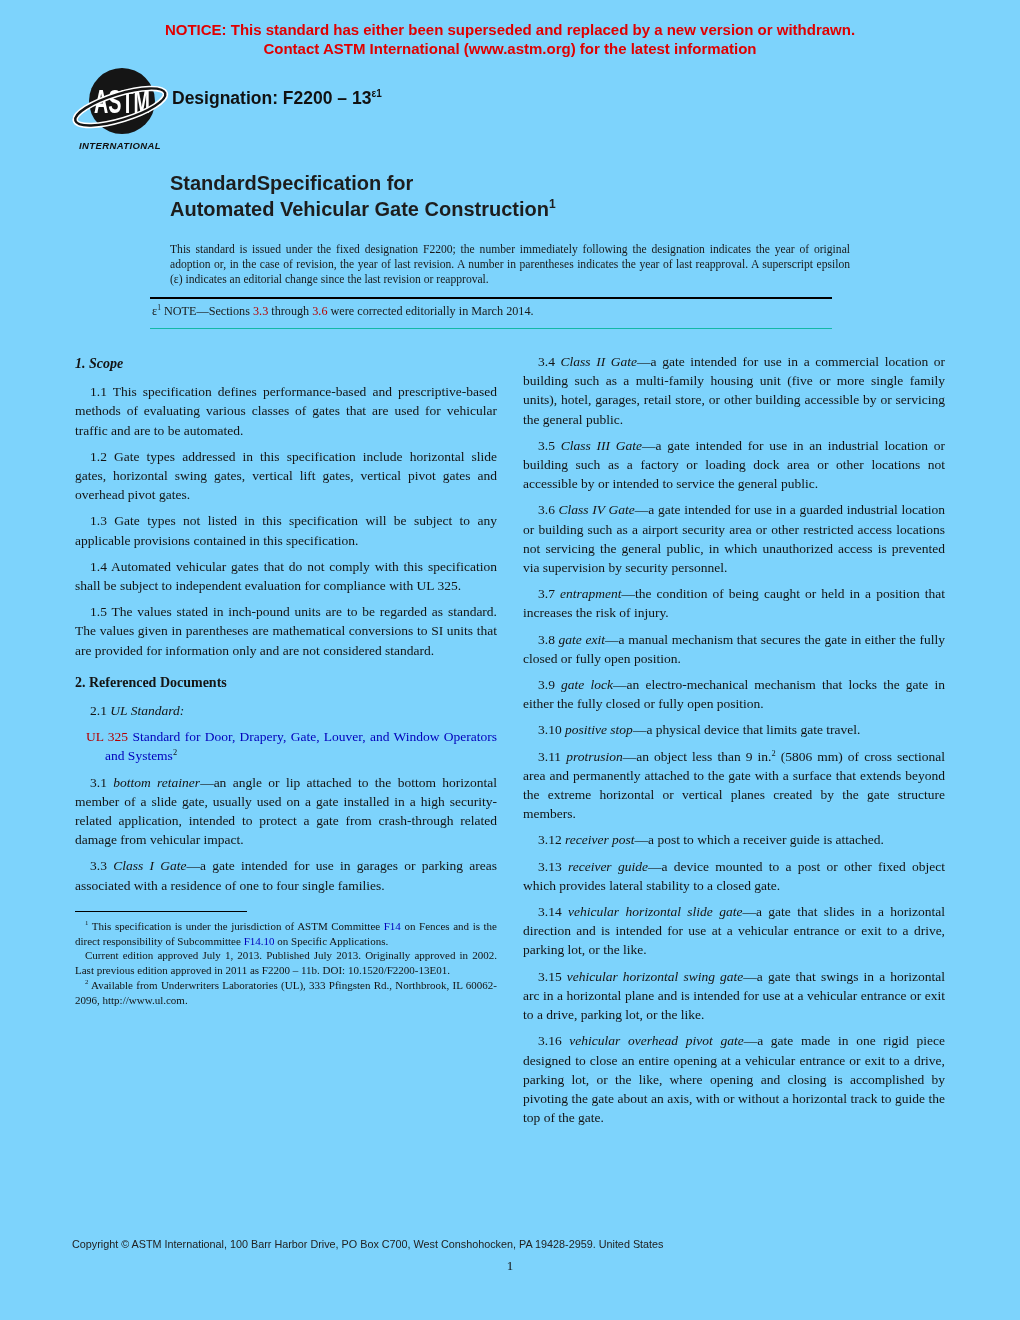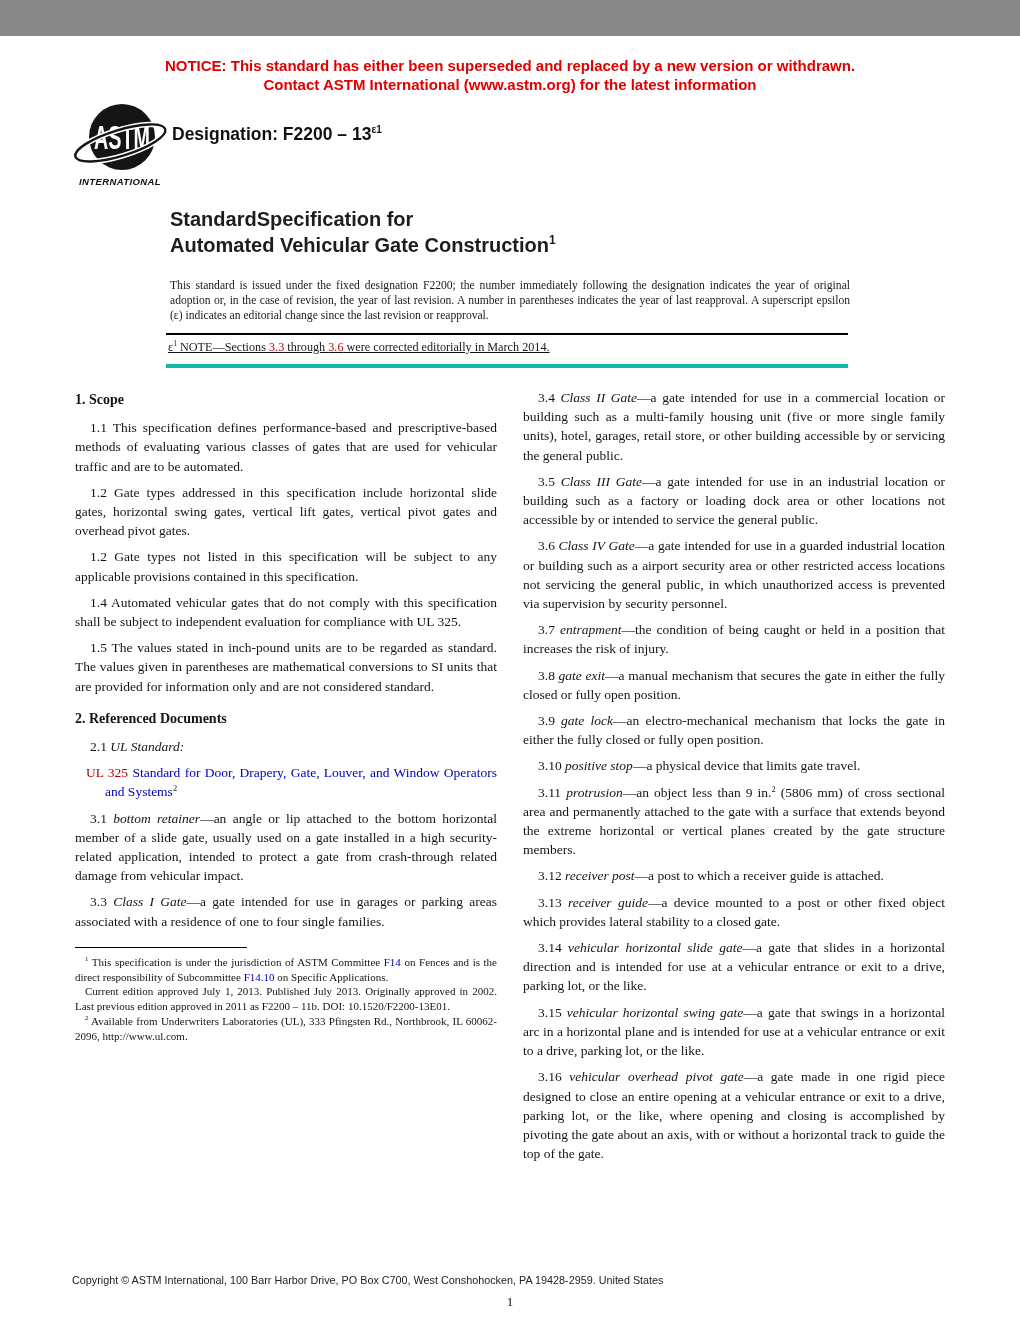--- a/index.html
+++ b/index.html
@@ -1,47 +1,47 @@
 <!DOCTYPE html>
 <html><head>
 <meta charset="utf-8">
 <style>
   * { margin:0; padding:0; box-sizing:border-box; }
   html,body { background:#888; }
   body { width:1020px; height:1320px; position:relative; font-family:"Liberation Serif", serif; }
-  .page { position:absolute; inset:0; background:#ffffff; color:#111; overflow:hidden;margin-top:36px; }
+  .page { position:absolute; inset:0; background:#7dd3fc; color:#111; overflow:hidden; }
 
   .notice { position:absolute; top:20px; left:0; width:100%; text-align:center;
             color:#e00000; font-family:"Liberation Sans", sans-serif; font-weight:bold;
             font-size:15px; line-height:19px; }
 
   .logo { position:absolute; left:66px; top:66px; width:108px; text-align:center; }
   .logo-intl { font-family:"Liberation Sans", sans-serif; font-weight:bold; font-style:italic;
                font-size:9.5px; letter-spacing:.4px; color:#111; margin-top:-6px; }
 
   .designation { position:absolute; left:172px; top:88px; color:#111;
                  font-family:"Liberation Sans", sans-serif; font-weight:bold; font-size:17.5px; }
   .designation sup { font-size:10px; }
 
   .title { position:absolute; left:170px; top:170px; color:#1d1d1d;
            font-family:"Liberation Sans", sans-serif; font-weight:bold; font-size:20px; line-height:26px; }
   .title sup { font-size:12px; }
 
   .issuance { position:absolute; left:170px; top:243px; width:680px;
               font-size:11.6px; line-height:14.8px; text-align:justify; color:#1a1a1a; }
 
-  .notebox { position:absolute; left:166px; top:297px; width:682px;
-             border-top:2px solid #000; border-bottom:4px solid #14b8a6; padding:5px 2px 9px;text-decoration:underline; }
+  .notebox { position:absolute; left:150px; top:297px; width:682px;
+             border-top:2px solid #000; border-bottom:1px solid #14b8a6; padding:5px 2px 9px; }
   .notebox p { font-size:12.2px; color:#1a1a1a; }
 
   .cols { position:absolute; left:75px; top:352px; width:870px; display:flex; gap:26px; }
   .col { width:422px; font-size:13.5px; line-height:19.2px; text-align:justify; color:#141414; }
 
   .sec { font-size:14px; font-weight:bold; margin:13px 0 9px; }
-  .sec.first { margin-top:2px; }
+  .sec.first { margin-top:2px;font-style:italic; }
   .bp { margin:0 0 7px; text-indent:15px; }
   .hang { margin:0 0 7px; padding-left:30px; text-indent:-19px; }
 
   .i { font-style:italic; }
   .red { color:#b30000; }
   .blue { color:#0000bb; }
   sup { line-height:0; font-size:0.62em; }
 
   .fnrule { width:172px; border-top:1.5px solid #000; margin:16px 0 7px; }
   .fn { font-size:11px; line-height:14.8px; }
@@ -87,21 +87,21 @@
   <div class="notebox">
     <p><span>ε</span><sup>1</sup><span> NOTE—Sections </span><span class="red">3.3</span><span> through </span><span class="red">3.6</span><span> were corrected editorially in March 2014.</span></p>
   </div>
 
   <div class="cols">
 
     <div class="col">
       <h2 class="sec first">1. Scope</h2>
       <p class="bp">1.1 This specification defines performance-based and prescriptive-based methods of evaluating various classes of gates that are used for vehicular traffic and are to be automated.</p>
       <p class="bp">1.2 Gate types addressed in this specification include horizontal slide gates, horizontal swing gates, vertical lift gates, vertical pivot gates and overhead pivot gates.</p>
-      <p class="bp">1.2 Gate types not listed in this specification will be subject to any applicable provisions contained in this specification.</p>
+      <p class="bp">1.3 Gate types not listed in this specification will be subject to any applicable provisions contained in this specification.</p>
       <p class="bp">1.4 Automated vehicular gates that do not comply with this specification shall be subject to independent evaluation for compliance with UL 325.</p>
       <p class="bp">1.5 The values stated in inch-pound units are to be regarded as standard. The values given in parentheses are mathematical conversions to SI units that are provided for information only and are not considered standard.</p>
 
       <h2 class="sec">2. Referenced Documents</h2>
       <p class="bp"><span>2.1 </span><span class="i">UL Standard:</span></p>
       <p class="hang"><span class="red">UL 325</span><span>  </span><span class="blue">Standard for Door, Drapery, Gate, Louver, and Window Operators and Systems</span><sup>2</sup></p>
 
       <p class="bp"><span>3.1 </span><span class="i">bottom retainer</span><span>—an angle or lip attached to the bottom horizontal member of a slide gate, usually used on a gate installed in a high security-related application, intended to protect a gate from crash-through related damage from vehicular impact.</span></p>
       <p class="bp"><span>3.3 </span><span class="i">Class I Gate</span><span>—a gate intended for use in garages or parking areas associated with a residence of one to four single families.</span></p>
 

